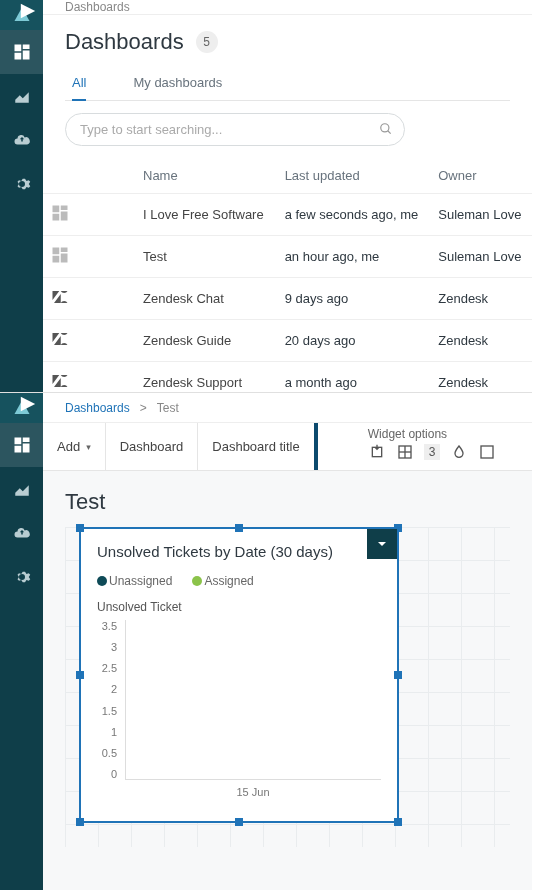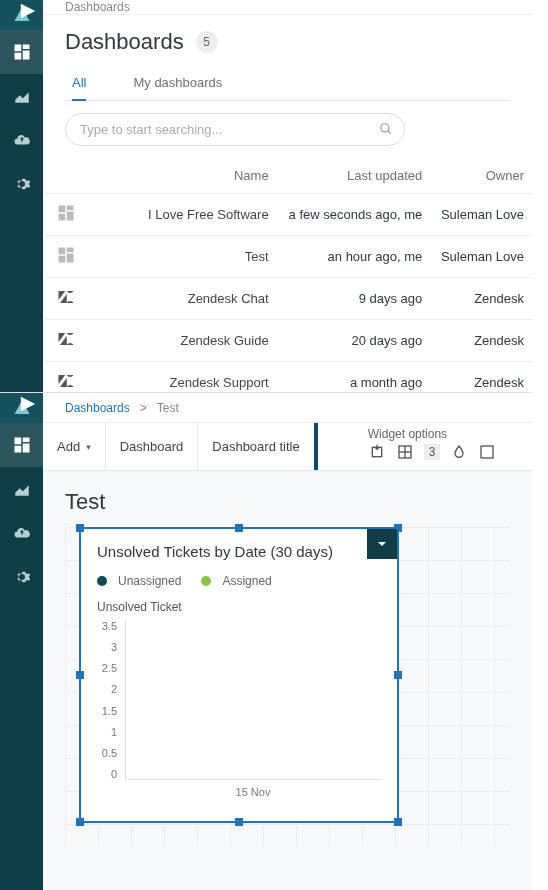--- a/index.html
+++ b/index.html
@@ -33,21 +33,21 @@
     .tab.active { color: #1f73b7; }
     .tab.active::after { content:""; position: absolute; left:0; right:0; bottom:-1px; height:2px; background:#1f73b7; }
     
     .search-wrap { padding: 12px 22px 12px 22px; }
     .search { position: relative; }
     .search input { width: 340px; padding: 8px 32px 8px 14px; border: 1px solid #d8dcde; border-radius: 18px; font-size: 13px; outline: none; }
     .search input::placeholder { color: #aaa; }
     .search-icon { position: absolute; left: 314px; top: 9px; color: #999; }
     
     .table { width: 100%; border-collapse: collapse; }
-    .table th, .table td { text-align: right; padding: 10px 8px; border-bottom: 1px solid #eee; font-size: 13px; white-space: nowrap; }
+    .table th, .table td { text-align: left; padding: 10px 8px; border-bottom: 1px solid #eee; font-size: 13px; white-space: nowrap; }
     .table th { color: #68737d; font-weight: 400; }
     .th-icon { width: 40px; }
     .col-icon { width: 40px; text-align: center; }
     .col-name { padding-left: 20px; color: #444; }
     .zen-icon svg { width: 18px; height: 18px; }
     .dash-icon svg { width: 18px; height: 18px; }
     
     
     .toolbar { display: flex; border-bottom: 1px solid #e5e5e5; height: 48px; }
     .tool { border-right: 1px solid #e5e5e5; padding: 0 14px; display: flex; align-items: center; font-size: 13px; color: #444; cursor: pointer; gap: 6px; }
@@ -66,21 +66,21 @@
     .widget { position: absolute; left: 14px; top: 0; width: 320px; height: 296px; background: #fff; border: 2px solid #1f73b7; }
     .handle { position: absolute; width: 8px; height: 8px; background: #1f73b7; }
     .h-tl { left:-5px; top:-5px; } .h-tr { right:-5px; top:-5px; }
     .h-bl { left:-5px; bottom:-5px; } .h-br { right:-5px; bottom:-5px; }
     .h-ml { left:-5px; top:calc(50% - 4px); } .h-mr { right:-5px; top:calc(50% - 4px); }
     .h-mt { top:-5px; left:calc(50% - 4px); } .h-mb { bottom:-5px; left:calc(50% - 4px); }
     .widget-menu { position:absolute; top:0; right:0; width:30px; height:30px; background:#0f3e49; color:#fff; display:flex; align-items:center; justify-content:center; cursor:pointer; }
     .widget-body { padding: 14px 16px; }
     .widget-title { font-size: 15px; color: #2f3941; margin-bottom: 14px; }
     .legend { display:flex; gap: 20px; font-size: 12px; color:#666; margin-bottom: 12px; }
-    .legend-item { display:flex; align-items:center; gap:11px;text-align:center; }
+    .legend-item { display:flex; align-items:center; gap:2px;text-align:center; }
     .dot { width:10px; height:10px; border-radius:50%; }
     .dot-teal { background:#0e4a57; }
     .dot-green { background:#8bc34a; }
     .chart-ylabel { font-size: 12px; color:#555; margin-bottom: 6px; }
     .chart { position: relative; height: 160px; display:flex; }
     .yaxis { display:flex; flex-direction:column; justify-content:space-between; font-size:11px; color:#777; padding-right:8px; text-align:right; width:28px; }
     .plot { flex:1; border-left:1px solid #ddd; border-bottom:1px solid #ddd; position:relative; }
     .xlabel { text-align:center; font-size:11px; color:#777; margin-top:6px; margin-left:28px; }
   </style>
 </head>
@@ -323,21 +323,21 @@
                     <div>3</div>
                     <div>2.5</div>
                     <div>2</div>
                     <div>1.5</div>
                     <div>1</div>
                     <div>0.5</div>
                     <div>0</div>
                   </div>
               <div class="plot"></div>
             </div>
-            <div class="xlabel">15 Nov</div>
+            <div class="xlabel">15 Jun</div>
           </div>
         </div>
       </div>
     </div>
   </div>
 </div>
 
 </div>
 
 </body></html>

